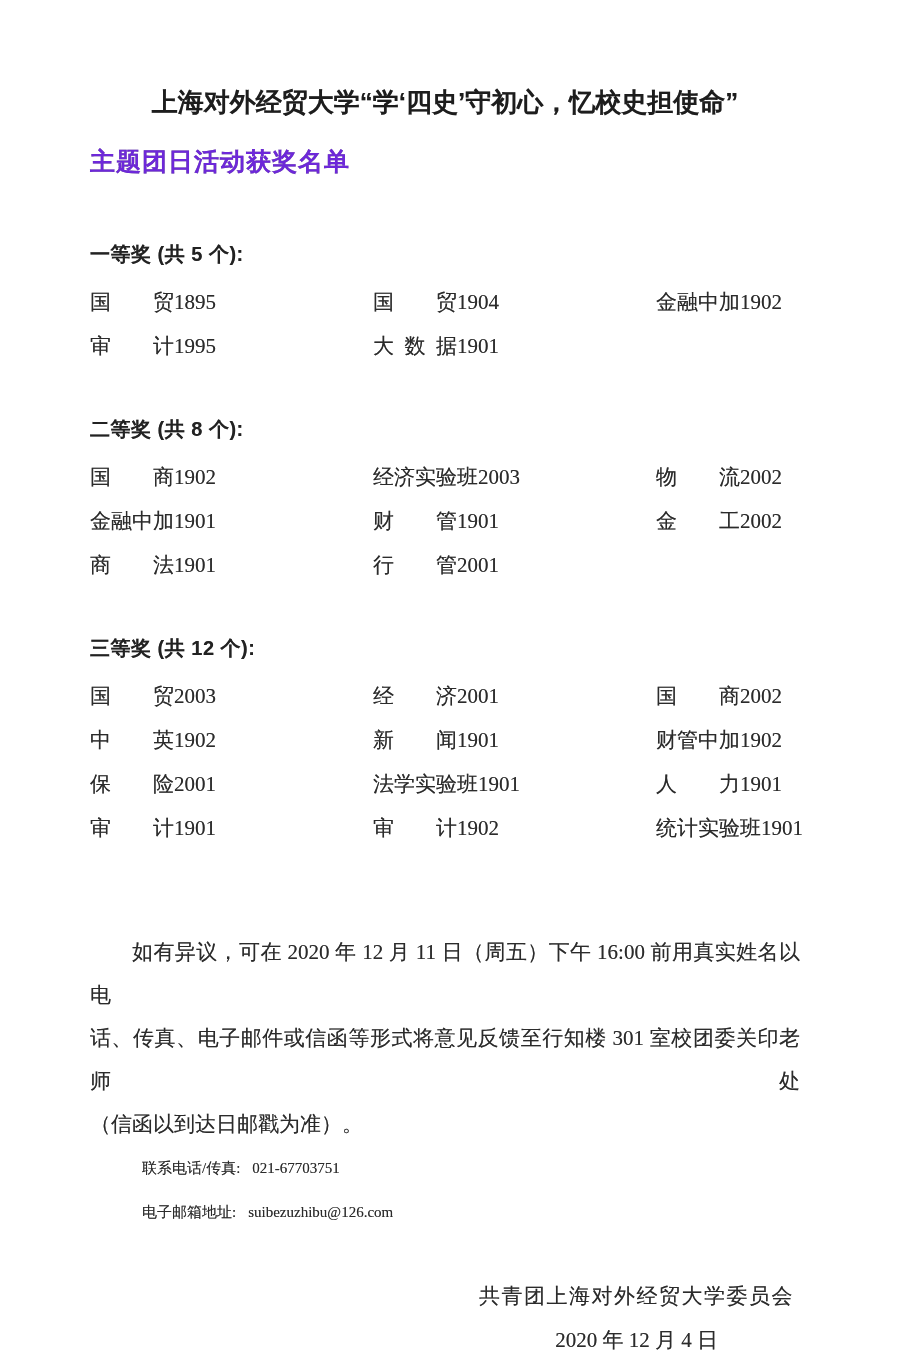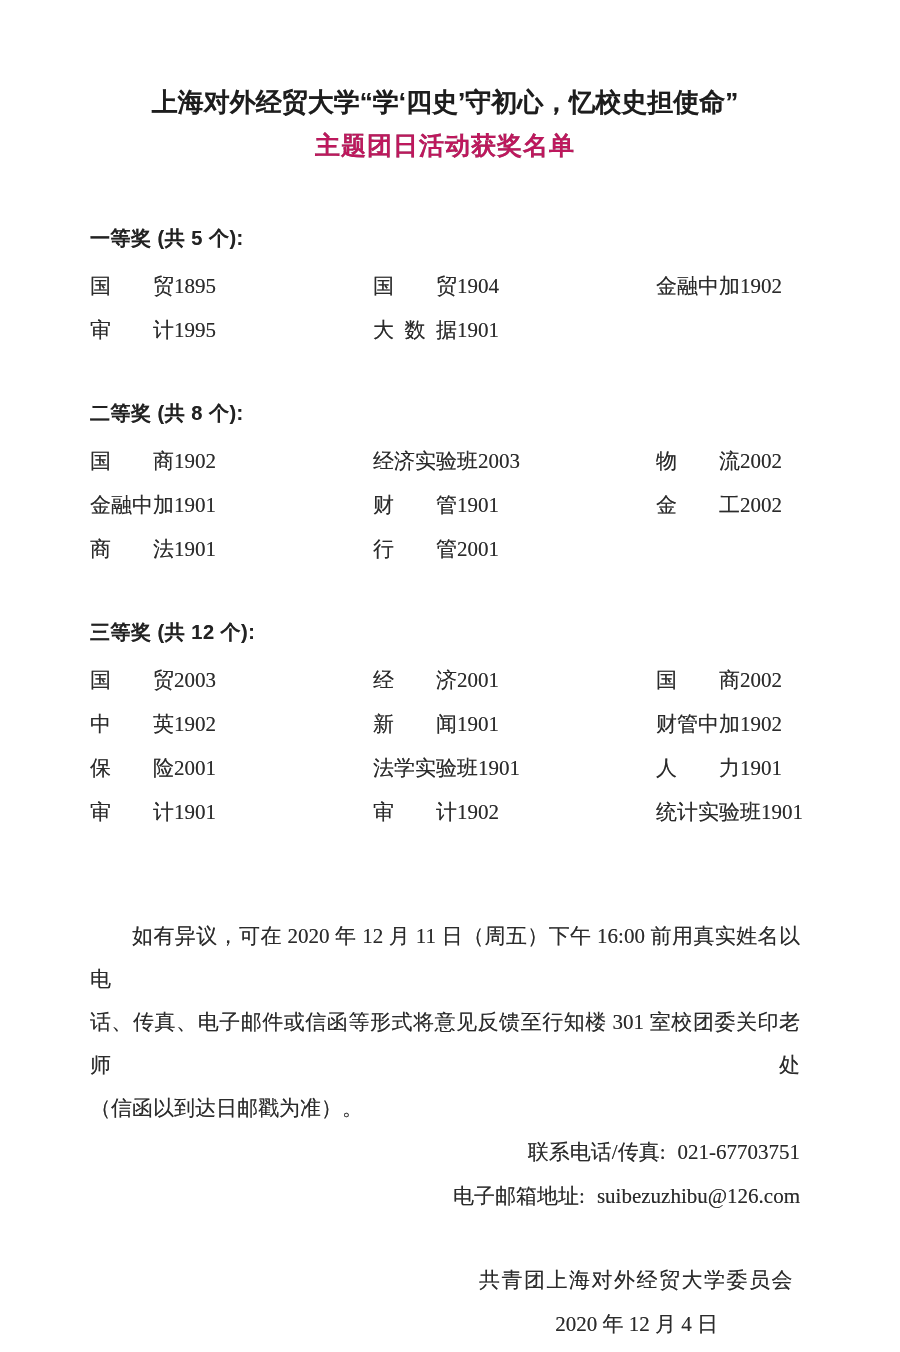--- a/index.html
+++ b/index.html
@@ -21,28 +21,27 @@
   }
   .title1 {
     text-align: center;
     font-family: "Liberation Sans", "DejaVu Sans", sans-serif;
     font-weight: bold;
     font-size: 26px;
     line-height: 32px;
     color: #1d1d1d;
   }
   .title2 {
-    margin-top: 11px;
-    text-align: center;
+    margin-top: 27px;
     font-family: "Liberation Sans", "DejaVu Sans", sans-serif;
     font-weight: bold;
     font-size: 25px;
     line-height: 32px;
     letter-spacing: 1px;
-    color: #be185d;
+    color: #6d28d9;
   }
   .section { margin-top: 48px; }
   .section.first { margin-top: 64px; }
   .sec-header {
     font-family: "Liberation Sans", "DejaVu Sans", sans-serif;
     font-weight: bold;
     font-size: 20px;
     line-height: 26px;
     color: #222222;
     letter-spacing: 0.5px;
@@ -72,23 +71,22 @@
     margin-top: 81px;
     font-size: 21px;
     color: #2b2b2b;
   }
   .nline { line-height: 43px; }
   .nline.indent { text-indent: 42px; }
   .nline.jlast { text-align: justify; text-align-last: justify; }
   .contact-line {
     margin-left: 52px;
     line-height: 44px;
-    font-size: 21px;
+    font-size: 15px;
     color: #2b2b2b;
-    text-align: right;
   }
   .contact-value { margin-left: 12px; }
   .signature {
     margin-top: 40px;
     margin-left: auto;
     margin-right: 6px;
     width: fit-content;
   }
   .sig-org {
     font-size: 21px;

